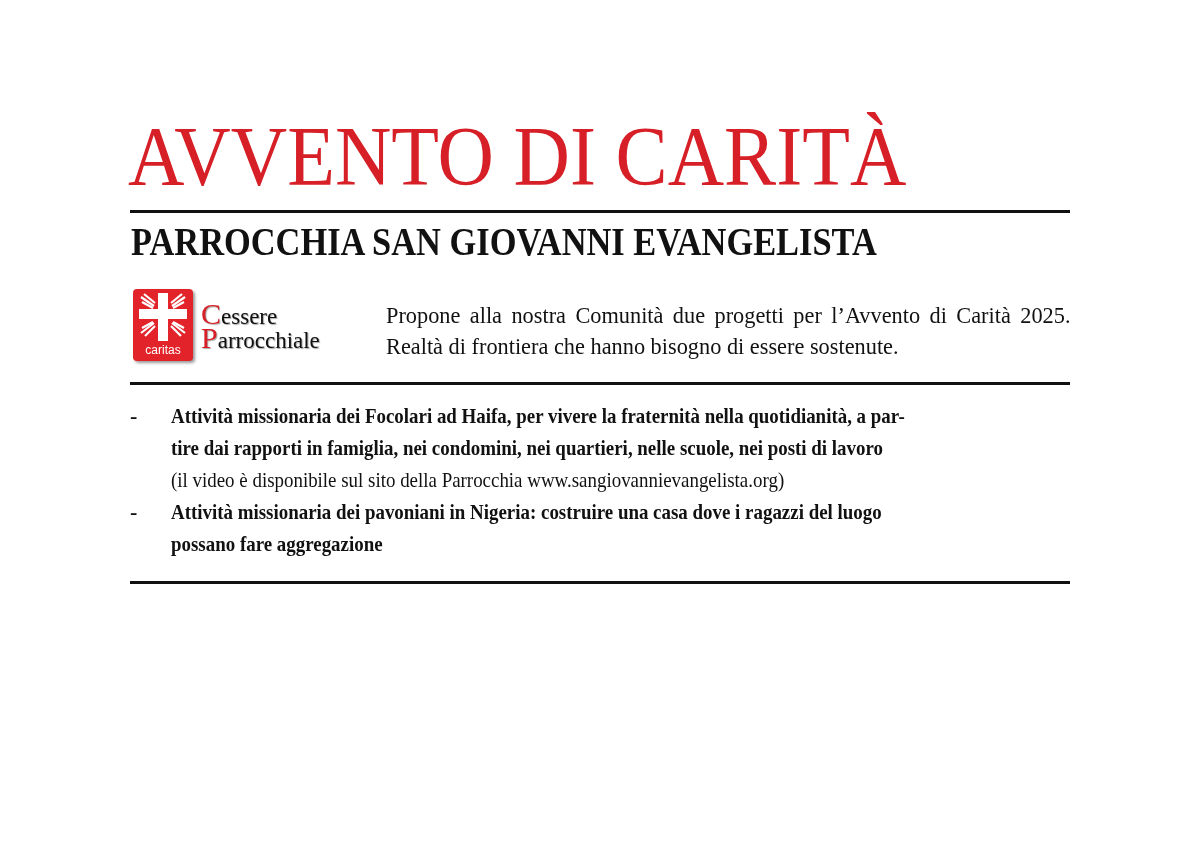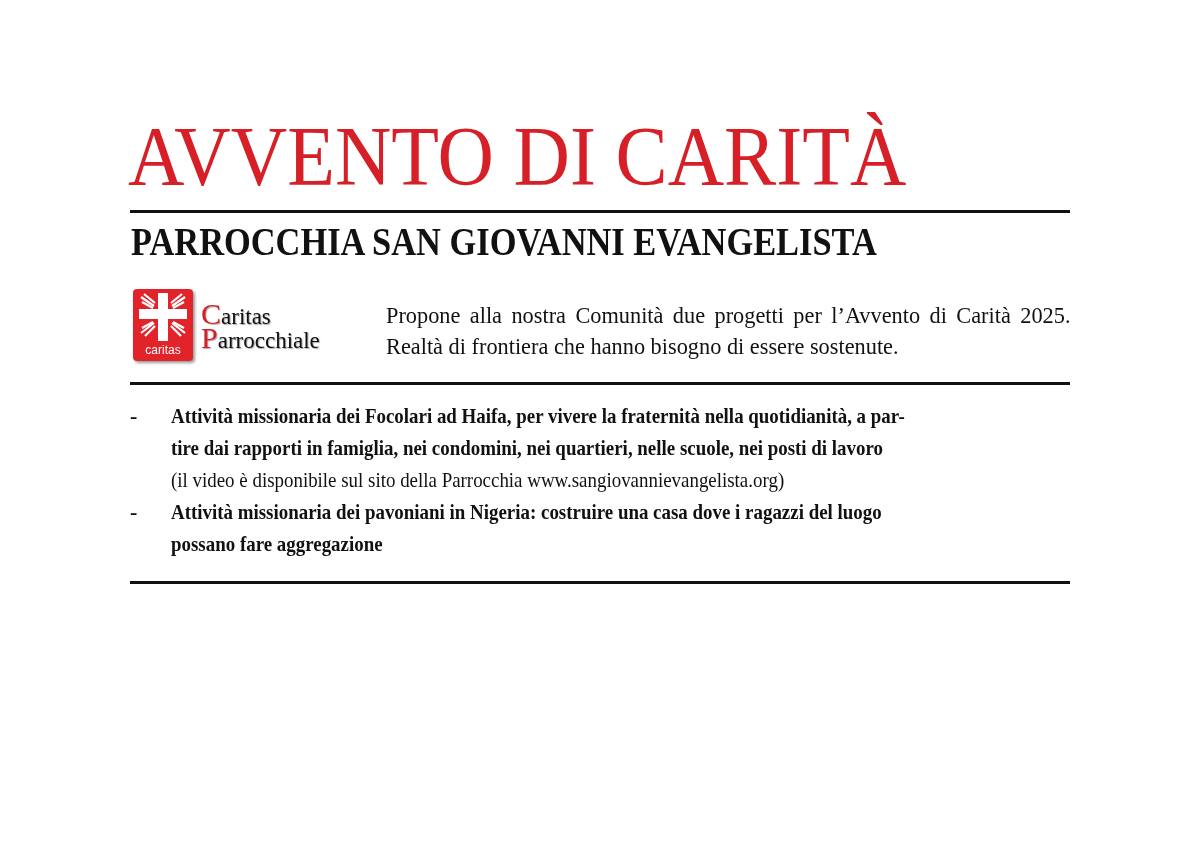--- a/index.html
+++ b/index.html
@@ -75,21 +75,21 @@
           <path d="M9 39 L20 33"></path>
           <path d="M12 47 L22 37"></path>
         <path d="M52 44 L39 34"></path>
           <path d="M51 39 L40 33"></path>
           <path d="M48 47 L38 37"></path>
       </g>
     </svg>
     <div class="logo-caption">caritas</div>
   </div>
   <div class="logo-text">
-    <div><span class="cap">C</span><span>aritas</span></div>
+    <div><span class="cap">C</span><span>essere</span></div>
     <div class="logo-line2"><span class="cap">P</span><span>arrocchiale</span></div>
   </div>
 </div>
 
 <div class="intro">Propone alla nostra Comunità due progetti per l’Avvento di Carità 2025. Realtà di frontiera che hanno bisogno di essere sostenute.</div>
 <div class="rule rule-mid"></div>
 
 <div class="projects">
   <div class="project">
     <span class="bullet">-</span>

